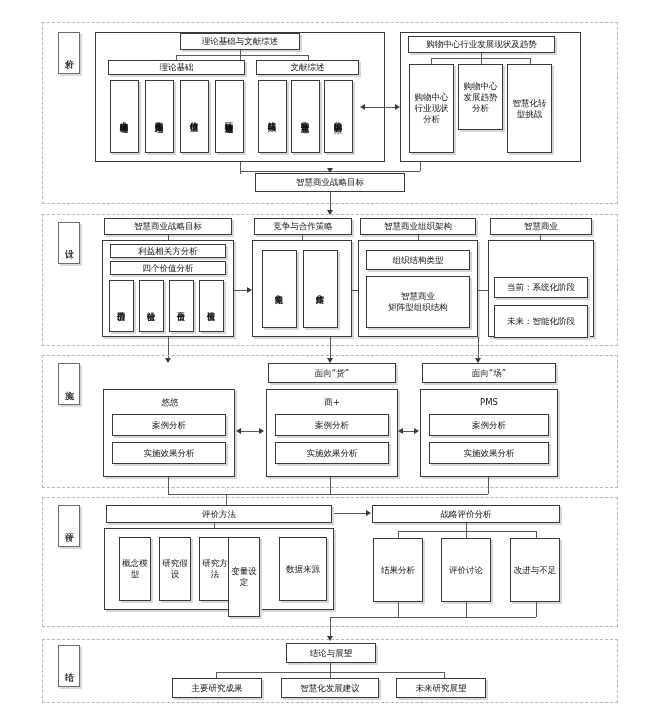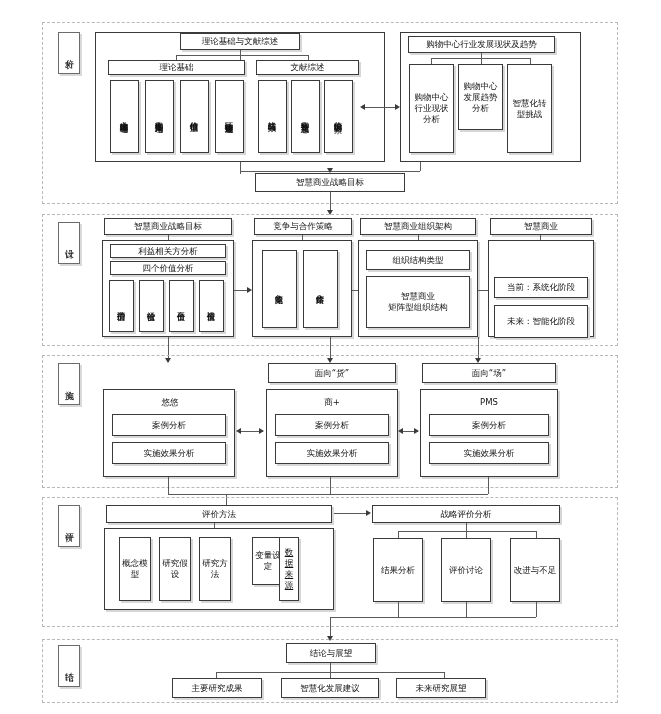--- a/index.html
+++ b/index.html
@@ -235,22 +235,22 @@
 
   <div class="stage-label" style="left:58px; top:505px; width:22px; height:42px;">评价</div>
 
   <div class="bx sh" style="left:106px; top:505px; width:226px; height:18px;">评价方法</div>
   <div class="container sh" style="left:104px; top:528px; width:230px; height:82px;"></div>
   <div class="ln lnv" style="left:214px; top:523px; height:5px;"></div>
 
   <div class="bx sh" style="left:119px; top:537px; width:32px; height:64px;">概念模型</div>
   <div class="bx sh" style="left:159px; top:537px; width:32px; height:64px;">研究假设</div>
   <div class="bx sh" style="left:199px; top:537px; width:32px; height:64px;">研究方法</div>
-  <div class="bx sh" style="left:252px; top:537px; width:32px; height:48px;">变量设定</div>
-  <div class="bx sh" style="left:279px; top:537px; width:20px; height:64px;text-decoration:underline;">数据来源</div>
+  <div class="bx sh" style="left:228px; top:537px; width:32px; height:80px;">变量设定</div>
+  <div class="bx sh" style="left:279px; top:537px; width:48px; height:64px;">数据来源</div>
 
   <div class="ln lnh" style="left:334px; top:513px; width:34px;"></div>
   <div class="ar ar-r" style="left:366px; top:509.5px;"></div>
 
   <div class="bx sh" style="left:372px; top:505px; width:188px; height:18px;">战略评价分析</div>
   <div class="ln lnv" style="left:466px; top:523px; height:8px;"></div>
   <div class="ln lnh" style="left:398px; top:531px; width:138px;"></div>
   <div class="ln lnv" style="left:398px; top:531px; height:7px;"></div>
   <div class="ln lnv" style="left:466px; top:531px; height:7px;"></div>
   <div class="ln lnv" style="left:536px; top:531px; height:7px;"></div>

